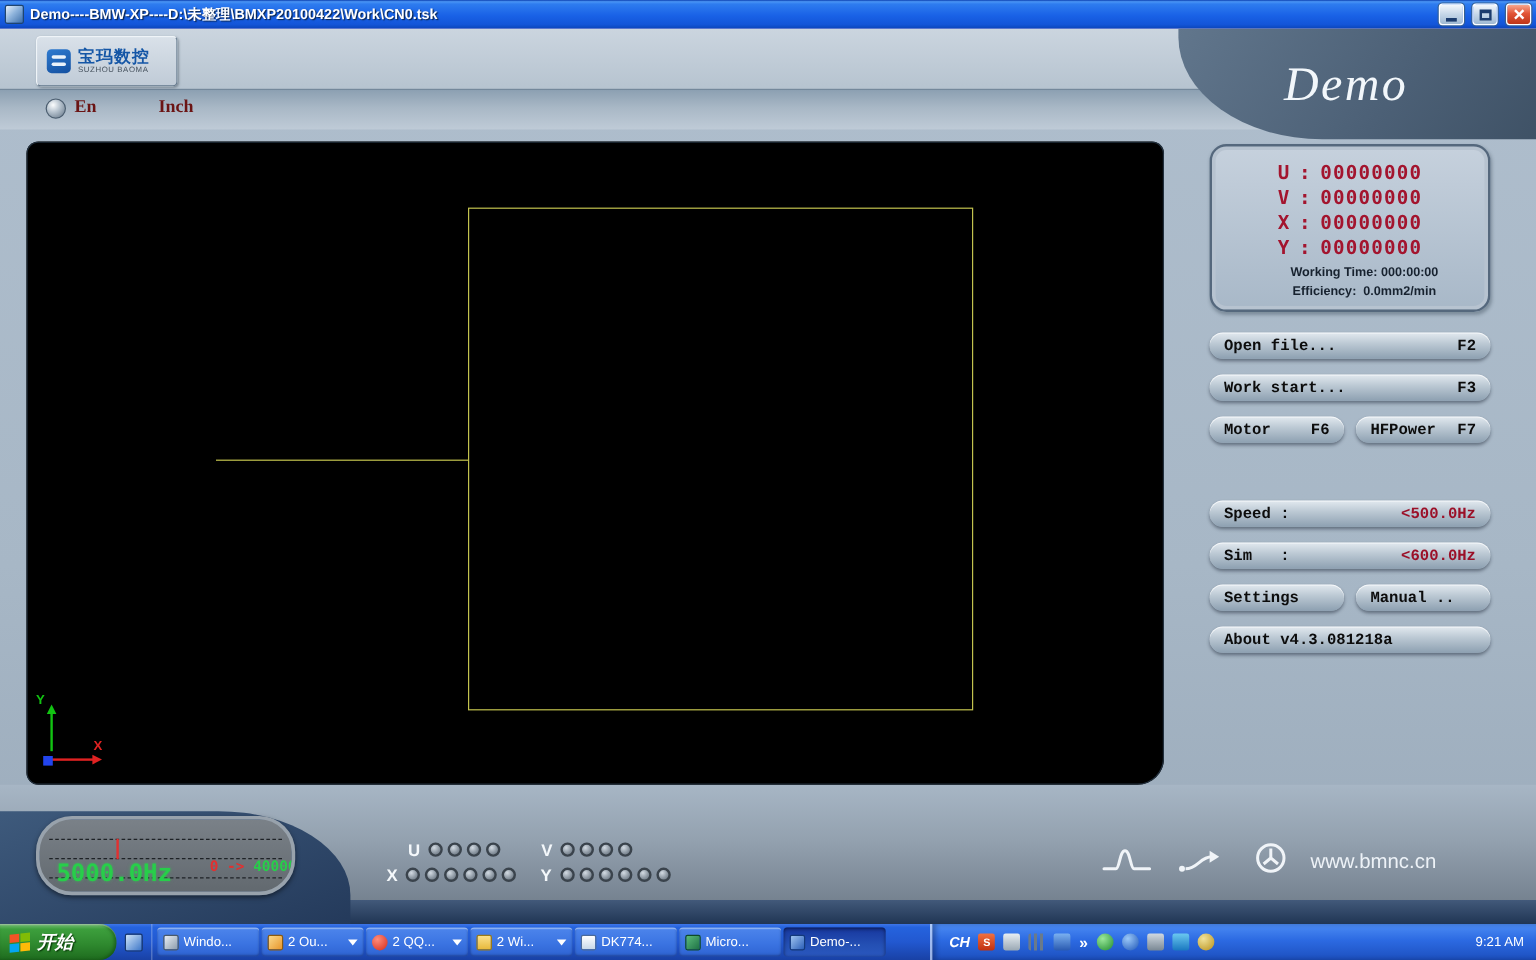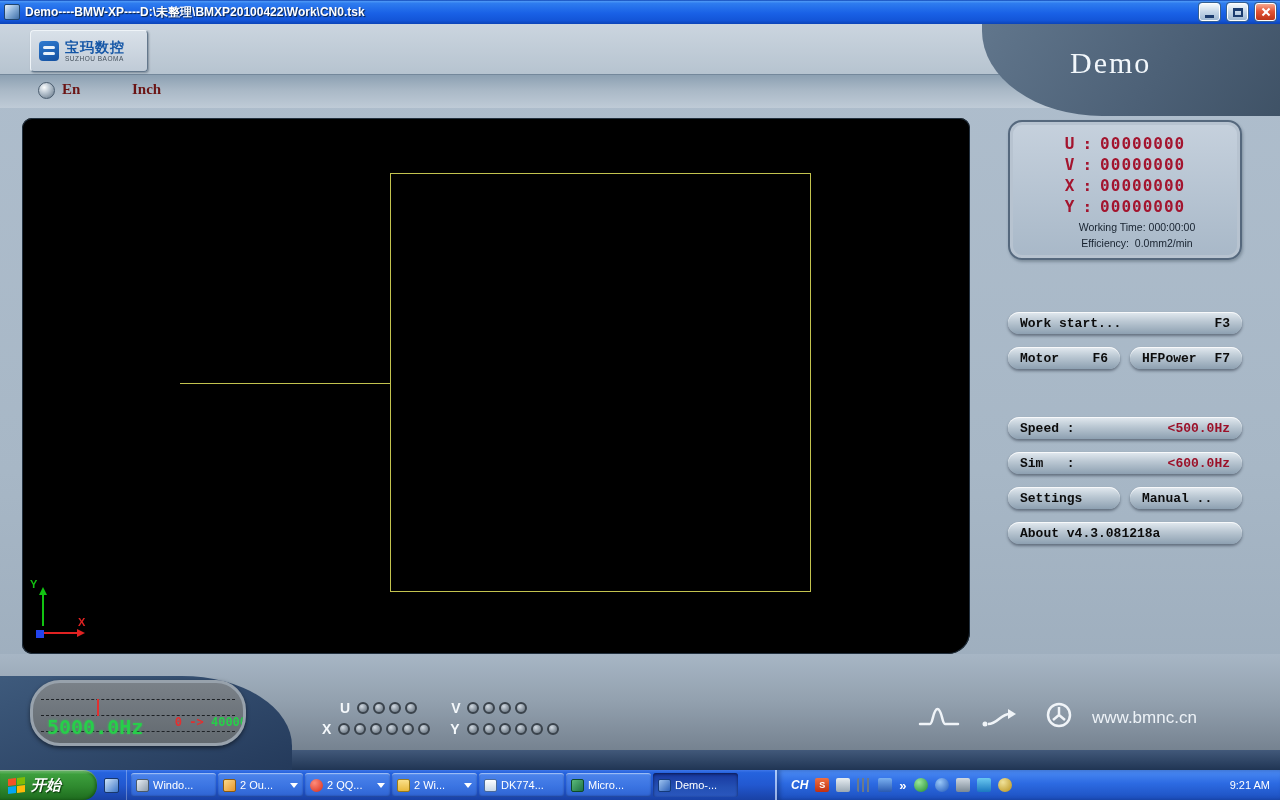--- a/index.html
+++ b/index.html
@@ -57,21 +57,21 @@
   .logo-mark::before,.logo-mark::after{ content:"";position:absolute;left:4px;height:3px;width:12px;background:#EAF2FA;border-radius:2px;}
   .logo-mark::before{ top:5px;} .logo-mark::after{ top:11px;}
   .logo-texts{ display:flex; flex-direction:column; line-height:1; }
   .logo-cn{ color:#1456A6; font-weight:bold; font-size:14px; letter-spacing:1px; }
   .logo-en{ color:#44505C; font-size:6.5px; margin-top:2px; letter-spacing:.5px; }
 
   .demo-corner{ position:absolute; top:0; right:0; width:298px; height:92px;
     background:linear-gradient(125deg,#61768C 0%,#4C6076 60%,#3F5266 100%);
     border-bottom-left-radius:120px 85px; z-index:3; }
   .demo-title{ position:absolute; left:88px; top:22px; color:#F2F7FB;
-    font-family:"Liberation Serif", serif; font-size:30px; letter-spacing:2px; }
+    font-family:"Liberation Serif", serif; font-size:40px; letter-spacing:2px;font-style:italic; }
 
   
   .canvas{ position:absolute; left:22px; top:94px; width:948px; height:536px;
     background:#000; border-radius:10px 10px 22px 10px;
     box-shadow:inset 0 0 0 1px #22303E; z-index:2; }
   .job-rect{ position:absolute; left:368px; top:55px; width:421px; height:419px;
     border:1px solid #C2C24E; }
   .job-line{ position:absolute; left:158px; top:265px; width:210px; height:1px; background:#C2C24E; }
   .axes{ position:absolute; left:10px; bottom:14px; width:64px; height:58px; }
   .ax-y{ position:absolute; left:10px; top:8px; width:2px; height:36px; background:#12C312; }
@@ -83,21 +83,21 @@
   .ax-origin{ position:absolute; left:4px; bottom:2px; width:8px; height:8px; background:#2244EE; }
 
   
   .coord-box{ position:absolute; left:1008px; top:96px; width:234px; height:140px;
     border-radius:14px; border:2px solid #55687D;
     background:linear-gradient(180deg,#C6D1DD 0%,#A8B8C8 100%);
     box-shadow:inset 0 0 0 3px #B7C3D0, 1px 2px 3px rgba(20,35,50,.3); padding-top:11px; }
   .coord-row{ display:flex; justify-content:center; gap:7px; line-height:21px;
     font-family:"DejaVu Sans Mono", monospace; font-weight:bold; font-size:16px;
     color:#A3142E; letter-spacing:1px; }
-  .coord-sub{ text-align:center; font-size:10.5px; font-weight:normal; color:#17222F;
+  .coord-sub{ text-align:center; font-size:10.5px; font-weight:bold; color:#17222F;
     margin-top:4px; white-space:pre;padding-left:24px; }
 
   .pill{ position:absolute; height:22px; border-radius:11px;
     background:linear-gradient(180deg,#E3EAF0 0%,#BCC9D4 42%,#8DA0B1 100%);
     box-shadow:0 2px 3px rgba(15,25,40,.45), inset 0 1px 0 rgba(255,255,255,.75);
     display:flex; align-items:center; padding:0 12px;
     font-family:"Liberation Mono", monospace; font-weight:bold; font-size:13px;
     color:#0C0C0C; white-space:pre; cursor:pointer; }
   .pill.split{ justify-content:space-between; }
   .pill .red{ color:#9B1028; }
@@ -270,20 +270,24 @@
       </div>
       <div class="coord-row">
         <span>Y</span>
           <span>:</span>
           <span>00000000</span>
       </div>
       <div class="coord-sub">Working Time: 000:00:00</div>
       <div class="coord-sub">Efficiency:  0.0mm2/min</div>
     </div>
 
+    <div class="pill split w-full" style="top:253px">
+      <span>Open file...</span>
+      <span>F2</span>
+    </div>
     <div class="pill split w-full" style="top:288px">
       <span>Work start...</span>
       <span>F3</span>
     </div>
     <div class="pill split w-left" style="top:323px">
       <span>Motor</span>
       <span>F6</span>
     </div>
     <div class="pill split w-right" style="top:323px">
       <span>HFPower</span>

